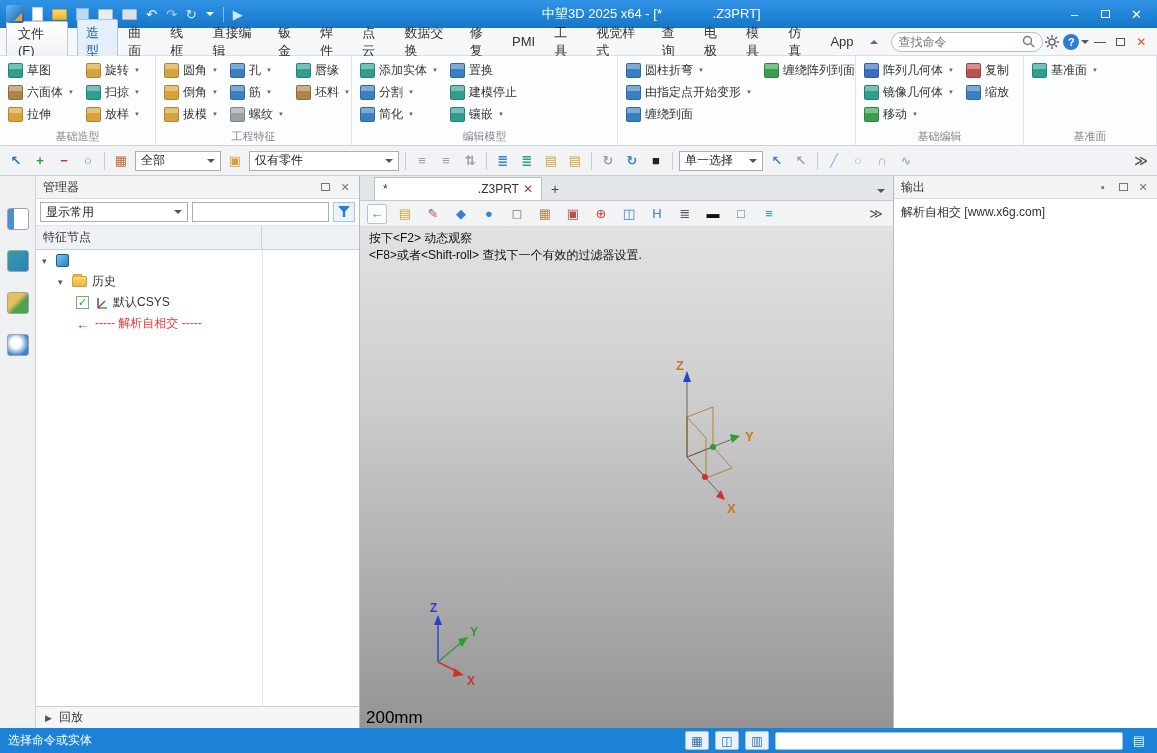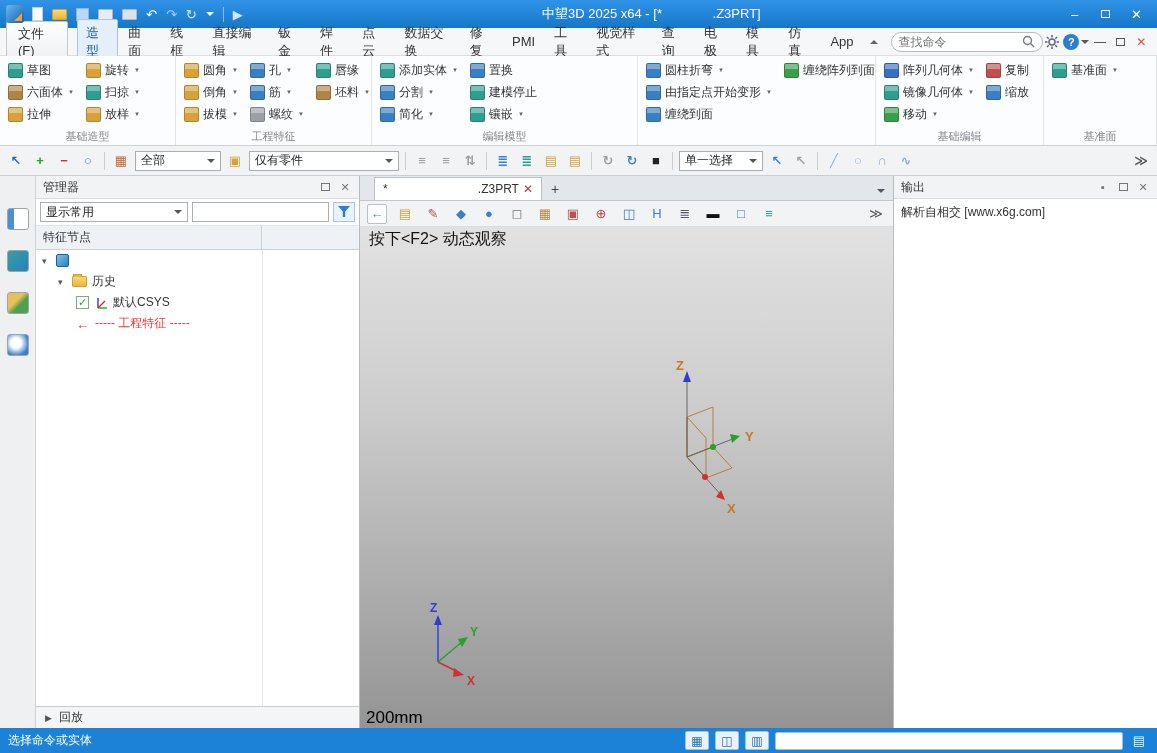--- a/index.html
+++ b/index.html
@@ -37,21 +37,21 @@
   .searchbox input { border:none; outline:none; flex:1; min-width:0; font-size:12px; background:transparent; }
   .mico { width:20px; height:20px; display:flex; align-items:center; justify-content:center; }
   .helpc { width:16px; height:16px; border-radius:50%; background:#2a7fd0; color:#fff; font-size:11px; font-weight:bold; display:flex; align-items:center; justify-content:center; }
   .mwin { width:22px; height:18px; display:flex; align-items:center; justify-content:center; font-size:12px; color:#444; }
   .mwin .mbox { width:9px; height:8px; border:1.5px solid #555; }
   .mwin.red { color:#e04b2f; font-weight:bold; }
 
   
   .ribbon { height:90px; background:#fcfdfe; border-bottom:1px solid #ccd1d6; display:flex; flex:none; }
   .rgroup { display:flex; flex-direction:column; border-right:1px solid #e2e5e8; padding:3px 6px 0 6px; flex:none; }
-  .g0{width:176px}.g1{width:196px}.g2{width:266px}.g3{width:238px}.g4{width:168px}.g5{flex:1}
+  .g0{width:156px}.g1{width:196px}.g2{width:266px}.g3{width:238px}.g4{width:168px}.g5{flex:1}
   .rgcols { display:flex; gap:8px; flex:1; align-items:flex-start; }
   .rcol { display:flex; flex-direction:column; }
   .rbtn { display:flex; align-items:center; gap:4px; height:22px; padding:0 2px; font-size:12px; color:#333; white-space:nowrap; }
   .ric { width:15px; height:15px; border-radius:2px; flex:none; border:1px solid rgba(0,0,0,.18); box-shadow:inset 0 5px rgba(255,255,255,.35); }
   .cr { font-size:6px; color:#666; margin-left:1px; }
   .rglabel { text-align:center; font-size:11px; color:#81868b; height:17px; line-height:17px; }
 
   
   .da { height:30px; background:#f1f3f5; border-bottom:1px solid #c9ced3; display:flex; align-items:center; padding:0 6px; gap:4px; flex:none; }
   .ti { width:20px; height:20px; display:flex; align-items:center; justify-content:center; font-size:13px; font-weight:bold; flex:none; }
@@ -100,21 +100,21 @@
   .dtab { background:#fff; border:1px solid #b8c0c8; border-bottom:none; height:23px; display:flex; align-items:center; width:168px; padding:0 8px; font-size:12px; gap:4px; }
   .dtab .flexgap { flex:1; }
   .dtab .close { color:#a04040; font-weight:bold; }
   .addtab { width:26px; height:23px; display:flex; align-items:center; justify-content:center; font-size:14px; color:#444; }
   .tabchev { margin-left:auto; margin-right:8px; align-self:center; width:0; height:0; border:4px solid transparent; border-top-color:#556; margin-top:10px; }
   .minibar { height:26px; background:#f2f3f4; border-bottom:1px solid #dadde0; display:flex; align-items:center; padding:0 7px; gap:8px; flex:none; }
   .minibar .ti { font-weight:normal; }
   .minibar .boxed { border:1px solid #b8c0c8; background:#fbfcfd; border-radius:2px; }
   .mbspacer { flex:1; }
   .viewport { flex:1; position:relative; background:linear-gradient(180deg,#e2e2e2 0%,#cdcdcd 35%,#949494 100%); min-height:0; overflow:hidden; }
-  .hints { position:absolute; top:3px; left:9px; font-size:16px; color:#111; line-height:17px; }
+  .hints { position:absolute; top:3px; left:9px; font-size:12px; color:#111; line-height:17px; }
   .scale { position:absolute; bottom:0px; left:6px; font-size:17px; color:#000; }
   .csys { position:absolute; left:50%; top:25%; }
   .vtriad { position:absolute; left:58px; bottom:40px; }
 
   .output { width:264px; border-left:1px solid #b6bcc2; display:flex; flex-direction:column; background:#fff; flex:none; }
   .outbody { flex:1; padding:4px 7px; font-size:12px; color:#333; line-height:18px; }
 
   
   .statusbar { height:25px; background:#1b82d8; display:flex; align-items:center; color:#fff; font-size:12px; padding:0 8px; gap:6px; flex:none; }
   .sbspacer { flex:1; }
@@ -510,21 +510,21 @@
           <span class="chk">✓</span>
           <svg width="14" height="14" viewBox="0 0 14 14">
               <line x1="4" y1="12" x2="4" y2="2" stroke="#2a3fd0" stroke-width="1.4"></line>
               <line x1="4" y1="12" x2="13" y2="12" stroke="#2aa02a" stroke-width="1.4"></line>
               <line x1="4" y1="12" x2="11" y2="5" stroke="#d03030" stroke-width="1.4"></line>
             </svg>
           <span>默认CSYS</span>
         </div>
         <div class="trow indent2 stoprow">
           <span class="stoparrow">←</span>
-          <span>----- 工程特征 -----</span>
+          <span>----- 解析自相交 -----</span>
         </div>
       </div>
       <div class="replay">
         <span class="tgl">▶</span>
         <span>回放</span>
       </div>
     </div>
 
     <div class="center">
       <div class="tabstrip">
@@ -552,20 +552,21 @@
         <span class="ti" style="color: rgb(85, 85, 102);">≣</span>
         <span class="ti" style="color: rgb(17, 17, 17);">▬</span>
         <span class="ti" style="color: rgb(58, 127, 208);">□</span>
         <span class="ti" style="color: rgb(47, 158, 143);">≡</span>
         <span class="mbspacer"></span>
         <span class="ti" style="color: rgb(85, 85, 85);">≫</span>
       </div>
       <div class="viewport">
         <div class="hints">
           <div>按下&lt;F2&gt; 动态观察</div>
+          <div>&lt;F8&gt;或者&lt;Shift-roll&gt; 查找下一个有效的过滤器设置.</div>
         </div>
 
         <svg class="csys" width="150" height="170" viewBox="0 0 150 170">
           <g stroke="#b5803a" fill="none" stroke-width="1">
             <polygon points="60,105 79,126 105,116 86,95"></polygon>
             <polygon points="60,105 79,126 79,86 60,65"></polygon>
             <polygon points="60,105 86,95 86,55 60,65"></polygon>
           </g>
           <g stroke="#666" stroke-width="1">
             <line x1="60" y1="105" x2="60" y2="28"></line>

